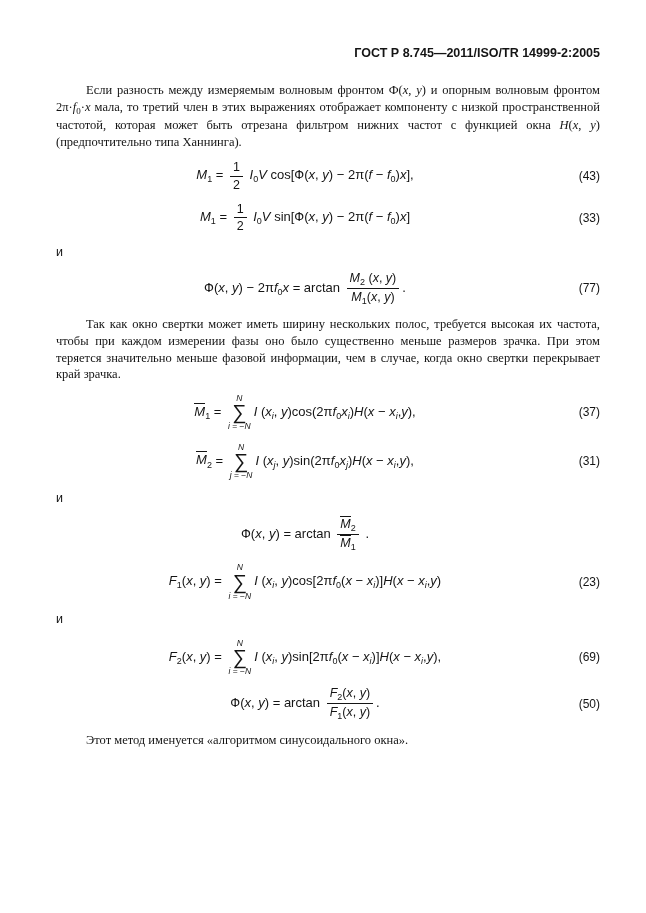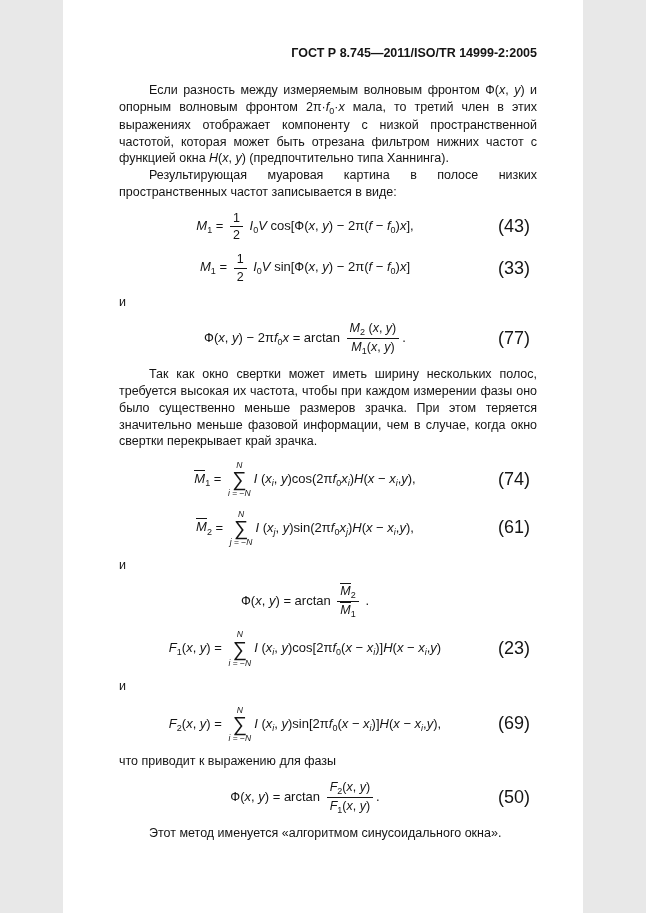--- a/index.html
+++ b/index.html
@@ -1,27 +1,27 @@
 <!DOCTYPE html>
 <html><head>
 <meta charset="utf-8">
 <style>
   html,body { margin:0; padding:0; background:#e8e8e8; }
   .page {
-    width:520px; height:913px; margin:0 auto; background:#ffffff;
+    width:646px; height:913px; margin:0 auto; background:#ffffff;
     box-sizing:border-box; padding:46px 46px 0 56px; overflow:hidden;
     font-family:"Liberation Sans", sans-serif; font-size:12.5px; color:#141414;
   }
   .doc-header { text-align:right; font-weight:bold; font-size:12.5px; margin-bottom:22px; }
-  p.para { margin:0; text-align:justify; text-indent:30px; line-height:1.34; }
+  p.para { margin:0; text-align:justify; text-indent:30px; line-height:1.34;font-family:Liberation Serif, serif; }
   p.para.noindent { text-indent:0; }
   .connector { margin:6px 0; line-height:1.34; }
   .eq-row { display:flex; align-items:center; margin:10px 0; }
   .eq-body { flex:1; text-align:center; font-size:13px; line-height:1.2; }
-  .eq-num { width:46px; text-align:center; font-size:18px; }
+  .eq-num { width:46px; text-align:right; font-size:12px; }
 
   
   .mi { font-style:italic; }
   .msub { font-size:9px; vertical-align:-3px; }
   .mover { font-style:italic; border-top:1px solid #141414; }
   .mfrac { display:inline-flex; flex-direction:column; text-align:center;
            vertical-align:middle; margin:0 3px; line-height:1.15; font-size:12.5px; }
   .mnum { border-bottom:1px solid #141414; padding:0 3px 1px; }
   .mden { padding-top:1px; }
   .msum { display:inline-flex; flex-direction:column; align-items:center;
@@ -30,21 +30,20 @@
   .mlim { font-size:8.5px; line-height:1.2; }
 </style>
 </head>
 <body>
 
 <div class="page">
 
   <div class="doc-header">ГОСТ Р 8.745—2011/ISO/TR 14999-2:2005</div>
 
   <p class="para">Если разность между измеряемым волновым фронтом Ф(<span class="mi">x</span>, <span class="mi">y</span>) и опорным волновым фронтом 2π·<span class="mi">f</span><span class="msub">0</span>·<span class="mi">x</span> мала, то третий член в этих выражениях отображает компоненту с низкой пространственной частотой, которая может быть отрезана фильтром нижних частот с функцией окна <span class="mi">H</span>(<span class="mi">x</span>, <span class="mi">y</span>) (предпочтительно типа Ханнинга).</p>
-  <p class="para">Результирующая муаровая картина в полосе низких пространственных частот записывается в виде:</p>
 
   <div class="eq-row">
     <span class="eq-body"><span class="mi">M</span><span class="msub">1</span> = <span class="mfrac">
           <span class="mnum">1</span>
           <span class="mden">2</span>
         </span> <span class="mi">I</span><span class="msub">0</span><span class="mi">V</span> cos[Ф(<span class="mi">x</span>, <span class="mi">y</span>) − 2π(<span class="mi">f</span> − <span class="mi">f</span><span class="msub">0</span>)<span class="mi">x</span>],</span>
     <span class="eq-num">(43)</span>
   </div>
 
   <div class="eq-row">
@@ -66,30 +65,30 @@
   </div>
 
   <p class="para">Так как окно свертки может иметь ширину нескольких полос, требуется высокая их частота, чтобы при каждом измерении фазы оно было существенно меньше размеров зрачка. При этом теряется значительно меньше фазовой информации, чем в случае, когда окно свертки перекрывает край зрачка.</p>
 
   <div class="eq-row">
     <span class="eq-body"><span class="mover">M</span><span class="msub">1</span> = <span class="msum">
           <span class="mlim"><span class="mi">N</span></span>
           <span class="msigma">∑</span>
           <span class="mlim"><span class="mi">i</span> = −<span class="mi">N</span></span>
         </span><span class="mi">I</span> (<span class="mi">x</span><span class="msub mi">i</span>, <span class="mi">y</span>)cos(2π<span class="mi">f</span><span class="msub">0</span><span class="mi">x</span><span class="msub mi">i</span>)<span class="mi">H</span>(<span class="mi">x</span> − <span class="mi">x</span><span class="msub mi">i</span>,<span class="mi">y</span>),</span>
-    <span class="eq-num">(74)</span>
+    <span class="eq-num">(37)</span>
   </div>
 
   <div class="eq-row">
     <span class="eq-body"><span class="mover">M</span><span class="msub">2</span> = <span class="msum">
           <span class="mlim"><span class="mi">N</span></span>
           <span class="msigma">∑</span>
           <span class="mlim"><span class="mi">j</span> = −<span class="mi">N</span></span>
         </span><span class="mi">I</span> (<span class="mi">x</span><span class="msub mi">j</span>, <span class="mi">y</span>)sin(2π<span class="mi">f</span><span class="msub">0</span><span class="mi">x</span><span class="msub mi">j</span>)<span class="mi">H</span>(<span class="mi">x</span> − <span class="mi">x</span><span class="msub mi">i</span>,<span class="mi">y</span>),</span>
-    <span class="eq-num">(61)</span>
+    <span class="eq-num">(31)</span>
   </div>
 
   <div class="connector">и</div>
 
   <div class="eq-row">
     <span class="eq-body">Ф(<span class="mi">x</span>, <span class="mi">y</span>) = arctan <span class="mfrac">
           <span class="mnum"><span class="mover">M</span><span class="msub">2</span></span>
           <span class="mden"><span class="mover">M</span><span class="msub">1</span></span>
         </span> .</span>
     <span class="eq-num"></span>
@@ -109,21 +108,20 @@
 
   <div class="eq-row">
     <span class="eq-body"><span class="mi">F</span><span class="msub">2</span>(<span class="mi">x</span>, <span class="mi">y</span>) = <span class="msum">
           <span class="mlim"><span class="mi">N</span></span>
           <span class="msigma">∑</span>
           <span class="mlim"><span class="mi">i</span> = −<span class="mi">N</span></span>
         </span><span class="mi">I</span> (<span class="mi">x</span><span class="msub mi">i</span>, <span class="mi">y</span>)sin[2π<span class="mi">f</span><span class="msub">0</span>(<span class="mi">x</span> − <span class="mi">x</span><span class="msub mi">i</span>)]<span class="mi">H</span>(<span class="mi">x</span> − <span class="mi">x</span><span class="msub mi">i</span>,<span class="mi">y</span>),</span>
     <span class="eq-num">(69)</span>
   </div>
 
-  <p class="para noindent">что  приводит к выражению для фазы</p>
 
   <div class="eq-row">
     <span class="eq-body">Ф(<span class="mi">x</span>, <span class="mi">y</span>) = arctan <span class="mfrac">
           <span class="mnum"><span class="mi">F</span><span class="msub">2</span>(<span class="mi">x</span>, <span class="mi">y</span>)</span>
           <span class="mden"><span class="mi">F</span><span class="msub">1</span>(<span class="mi">x</span>, <span class="mi">y</span>)</span>
         </span>.</span>
     <span class="eq-num">(50)</span>
   </div>
 
   <p class="para">Этот метод именуется «алгоритмом синусоидального окна».</p>

